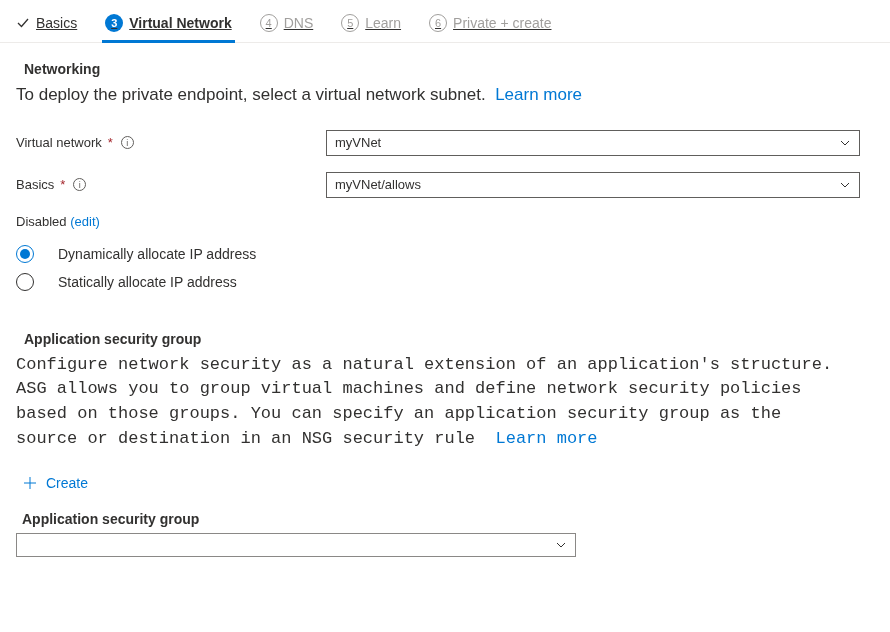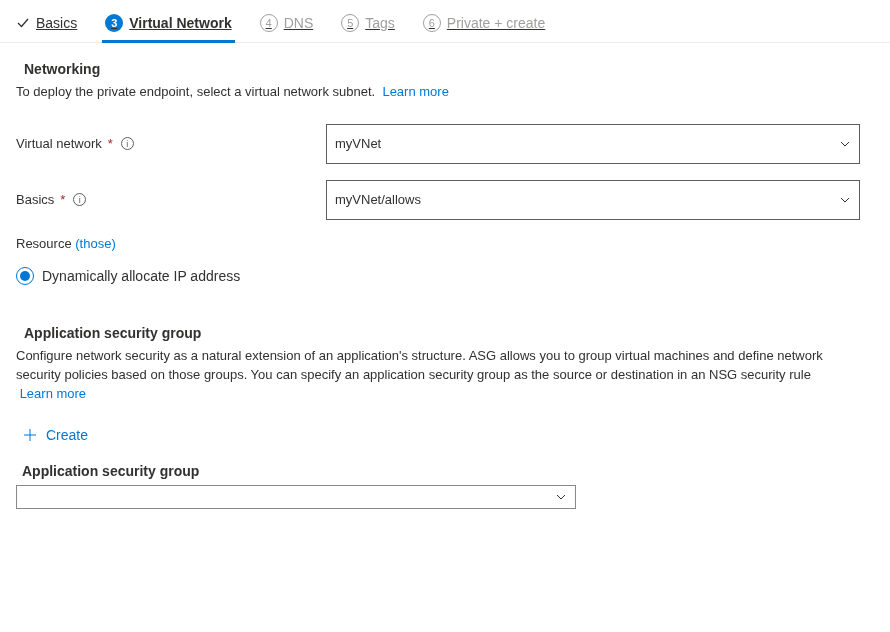--- a/index.html
+++ b/index.html
@@ -58,21 +58,21 @@
   .step-badge.outline { border: 1px solid #a19f9d; color: #a19f9d; }
   .content { padding: 18px 16px 32px 16px; }
   h2.section-title {
     font-size: 14px;
     font-weight: 600;
     margin: 0 0 6px 0;
     color: #323130;
     padding-left: 8px;
   }
   .desc {
-    font-size: 13px;
+    font-size: 17px;
     color: #323130;
     margin: 0 0 22px 0;
     line-height: 1.45;
     max-width: 830px;
   }
   a.link { color: #0078d4; text-decoration: none; }
   .form-row {
     display: flex;
     align-items: center;
     margin-bottom: 16px;
@@ -93,21 +93,21 @@
     display: inline-flex;
     align-items: center;
     justify-content: center;
     font-size: 9px;
     color: #605e5c;
     margin-left: 4px;
   }
   .value-col { flex: 0 0 534px; }
   .select {
     width: 534px;
-    height: 40px;
+    height: 26px;
     border: 1px solid #605e5c;
     background: #fff;
     display: flex;
     align-items: center;
     justify-content: space-between;
     padding: 0 8px;
     font-size: 13px;
     cursor: pointer;
   }
   .chev {
@@ -115,21 +115,21 @@
     display:inline-flex; align-items:center; justify-content:center;
   }
   .text-value {
     font-size: 13px;
     color: #323130;
   }
   .section-gap { margin-top: 28px; }
   .radio-row {
     display: flex;
     align-items: center;
-    gap: 8px;
+    gap: 24px;
     margin-bottom: 10px;
     font-size: 14px;
     cursor: pointer;
   }
   .radio {
     width: 18px; height: 18px;
     border: 1px solid #323130;
     border-radius: 50%;
     display: inline-flex;
     align-items: center;
@@ -189,21 +189,21 @@
   <div class="tab active">
     <span class="step-badge filled">3</span>
     <span>Virtual Network</span>
   </div>
   <div class="tab disabled">
     <span class="step-badge outline">4</span>
     <span>DNS</span>
   </div>
   <div class="tab disabled">
     <span class="step-badge outline">5</span>
-    <span>Tags</span>
+    <span>Learn</span>
   </div>
   <div class="tab disabled">
     <span class="step-badge outline">6</span>
     <span>Private + create</span>
   </div>
 </div>
 
 <div class="content">
 
   <h2 class="section-title">Networking</h2>
@@ -243,33 +243,37 @@
           <svg width="12" height="12" viewBox="0 0 12 12">
               <path d="M2 4 L6 8 L10 4" stroke="#323130" stroke-width="1" fill="none"></path>
             </svg>
         </span>
       </div>
     </div>
   </div>
 
   <div class="form-row">
     <div class="text-value">
-      <span>Resource</span>
-      <a href="#" class="link">(those)</a>
+      <span>Disabled</span>
+      <a href="#" class="link">(edit)</a>
     </div>
   </div>
 
 
   <div class="radio-row" style="margin-top:12px;">
     <span class="radio checked"></span>
     <span>Dynamically allocate IP address</span>
   </div>
+  <div class="radio-row">
+    <span class="radio"></span>
+    <span>Statically allocate IP address</span>
+  </div>
 
   <h2 class="section-title" style="margin-top:40px;">Application security group</h2>
-  <p class="desc" style="margin-bottom:18px;">
+  <p class="desc" style="margin-bottom:18px;font-family:Liberation Mono, monospace;">
     <span>Configure network security as a natural extension of an application's structure. ASG allows you to group virtual machines and define network security policies based on those groups. You can specify an application security group as the source or destination in an NSG security rule</span>
     &nbsp;<a href="#" class="link">Learn more</a>
   </p>
 
   <div class="create-btn">
     <span class="plus-icon">
       <svg width="16" height="16" viewBox="0 0 16 16">
           <path d="M8 2 V14 M2 8 H14" stroke="#0078d4" stroke-width="1"></path>
         </svg>
     </span>

